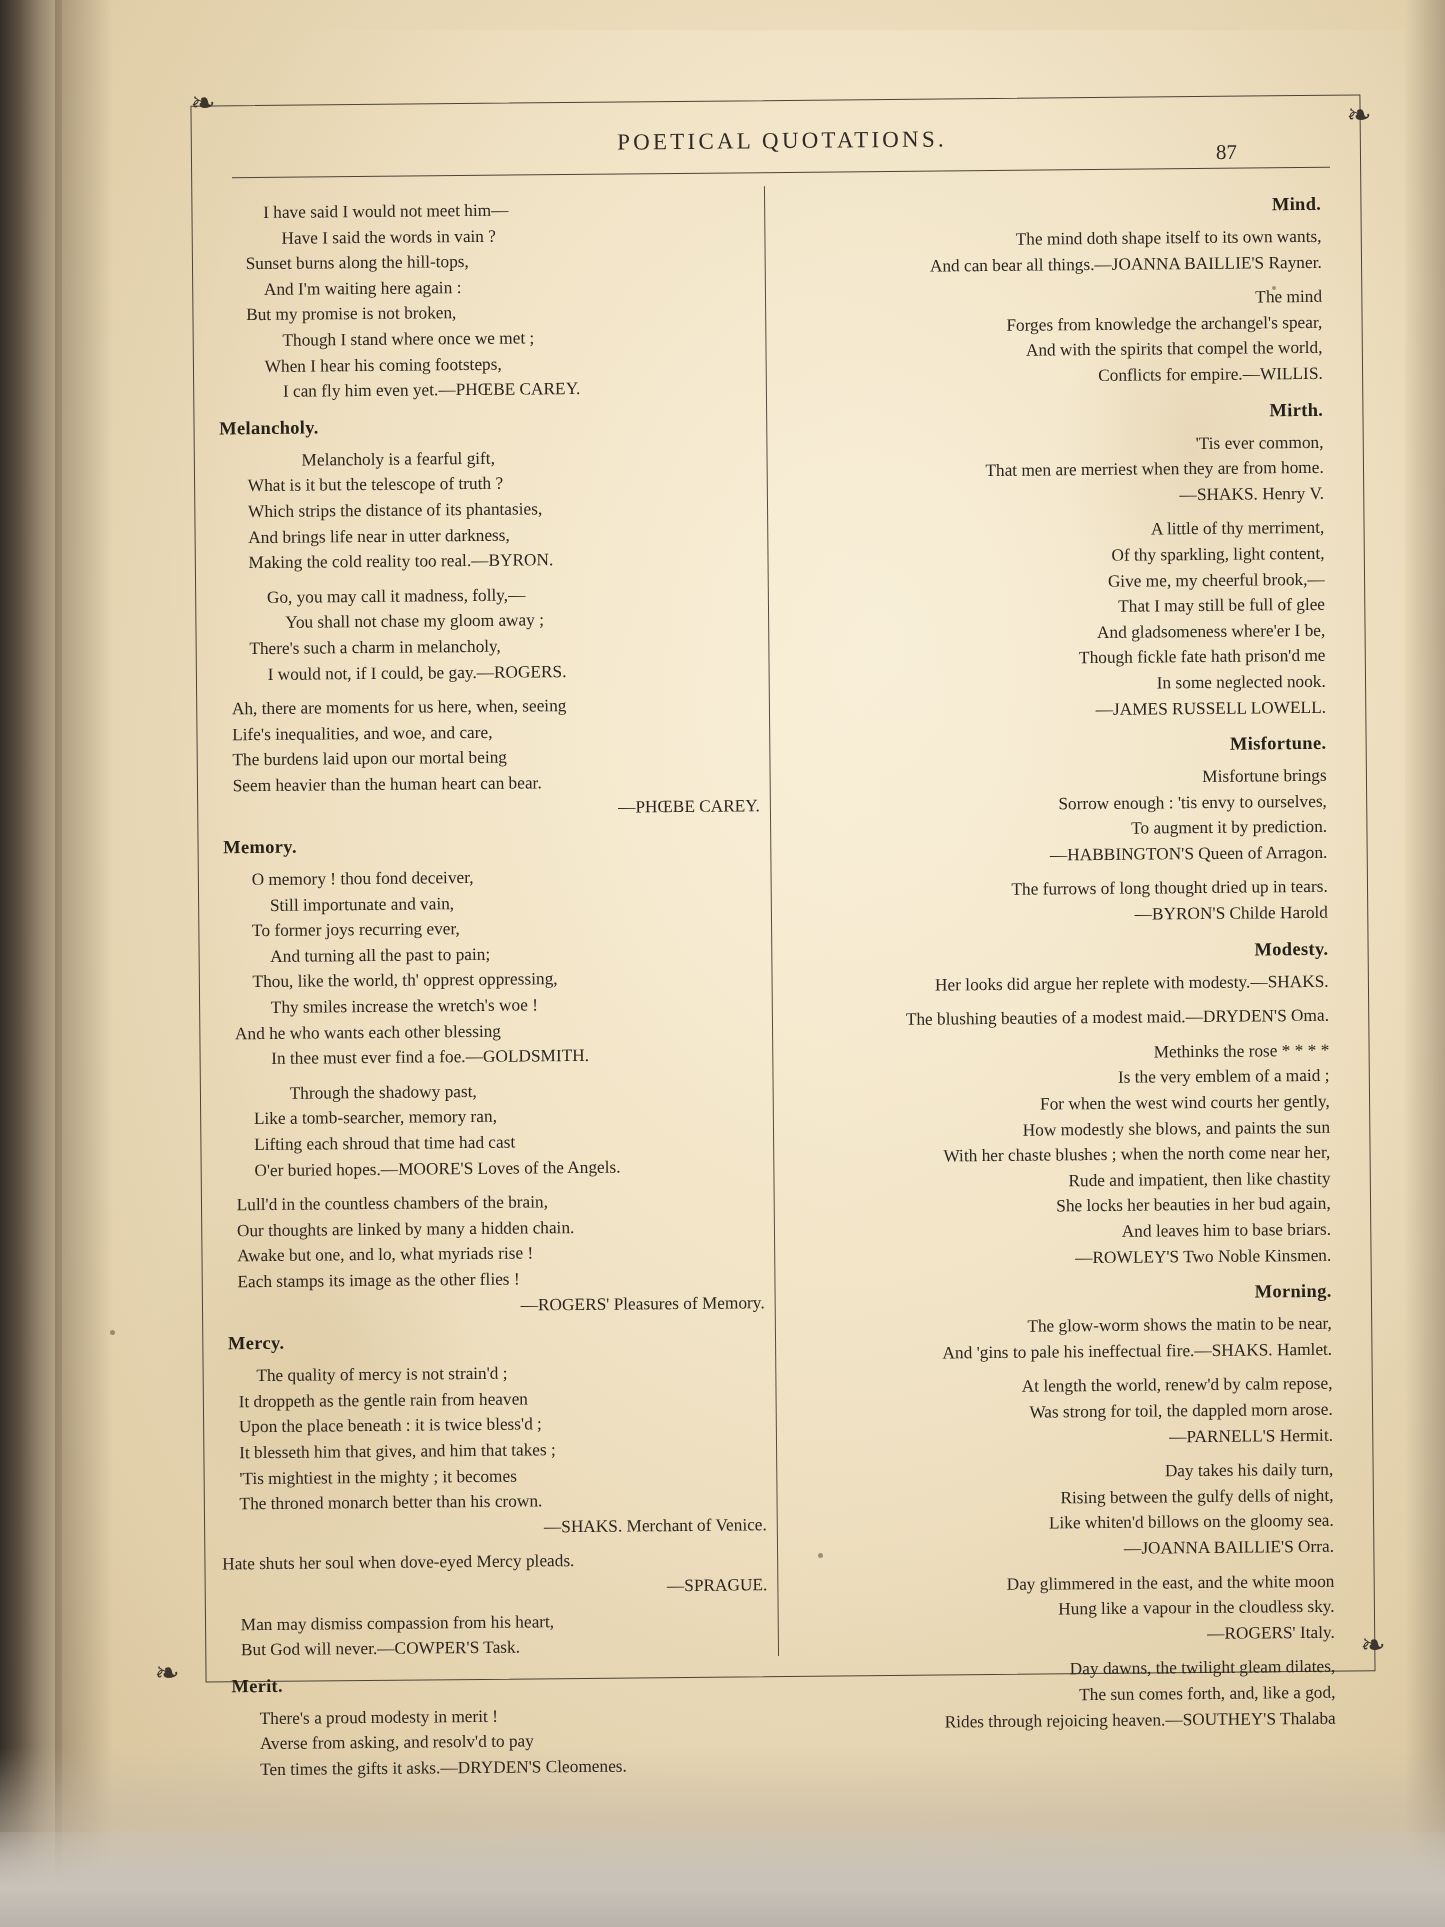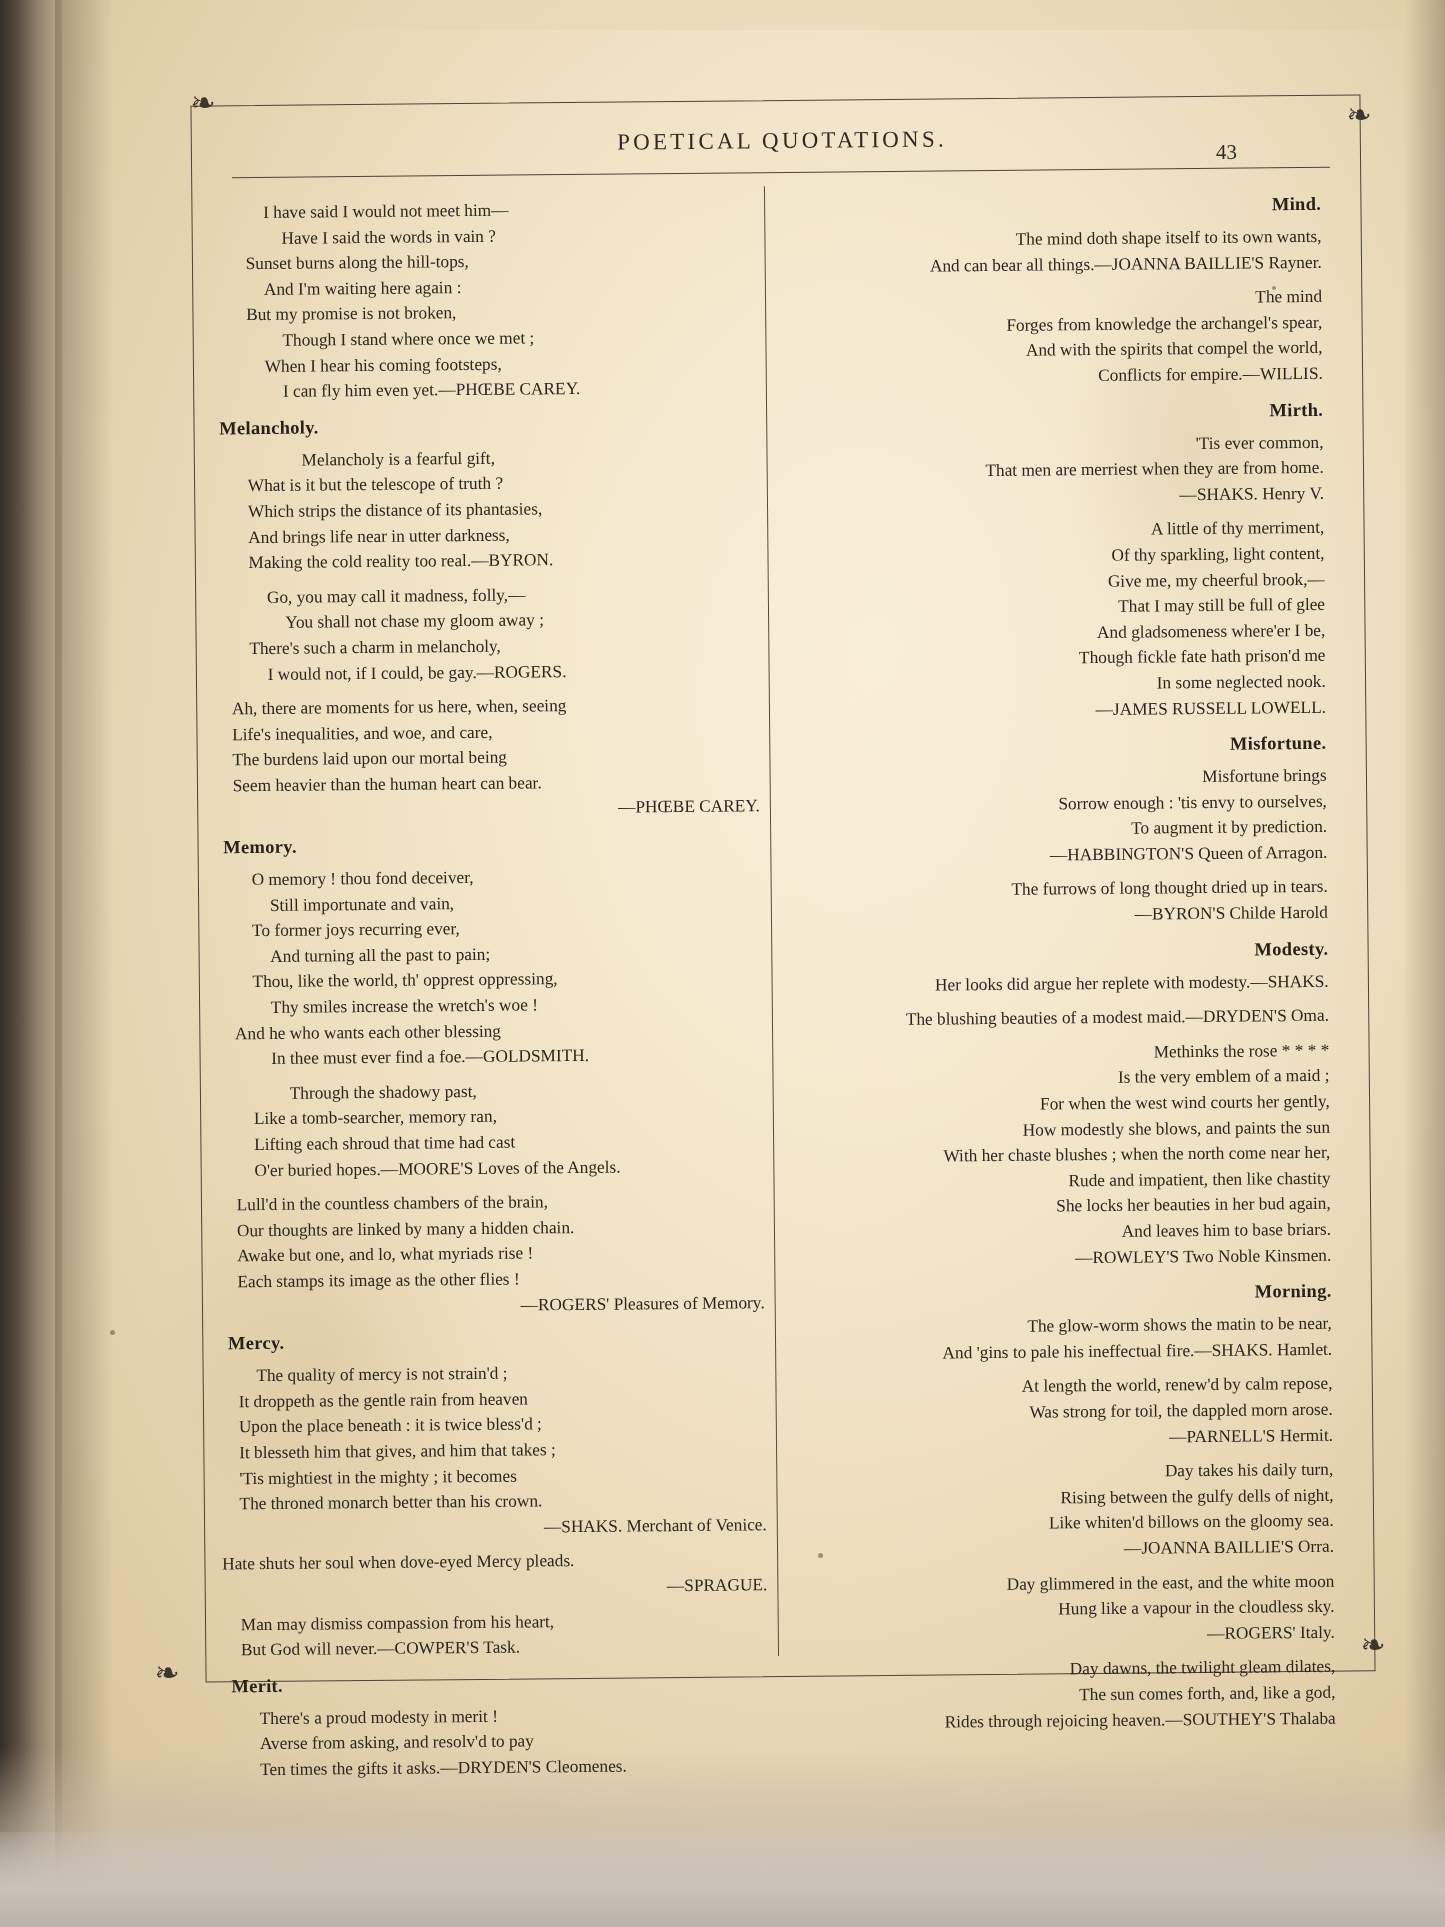--- a/index.html
+++ b/index.html
@@ -190,21 +190,21 @@
 <div class="frame-inner-line"></div>
 
 <div class="corner" style="left:186px; top:88px;">❧</div>
 <div class="corner" style="left:1342px; top:100px;">❧</div>
 <div class="corner" style="left:150px; top:1658px;">❧</div>
 <div class="corner" style="left:1356px; top:1630px;">❧</div>
 
 <div class="page-head">
   <span class="title">POETICAL QUOTATIONS.</span>
 </div>
-<div class="page-number">43</div>
+<div class="page-number">87</div>
 
 <div class="columns">
   <div class="col left" id="col-left">
       <div class="entry">
         <div class="stanza">
           <div class="line i3">I have said I would not meet him—</div>
           <div class="line i4">Have I said the words in vain ?</div>
           <div class="line i2">Sunset burns along the hill-tops,</div>
           <div class="line i3">And I'm waiting here again :</div>
           <div class="line i2">But my promise is not broken,</div>

